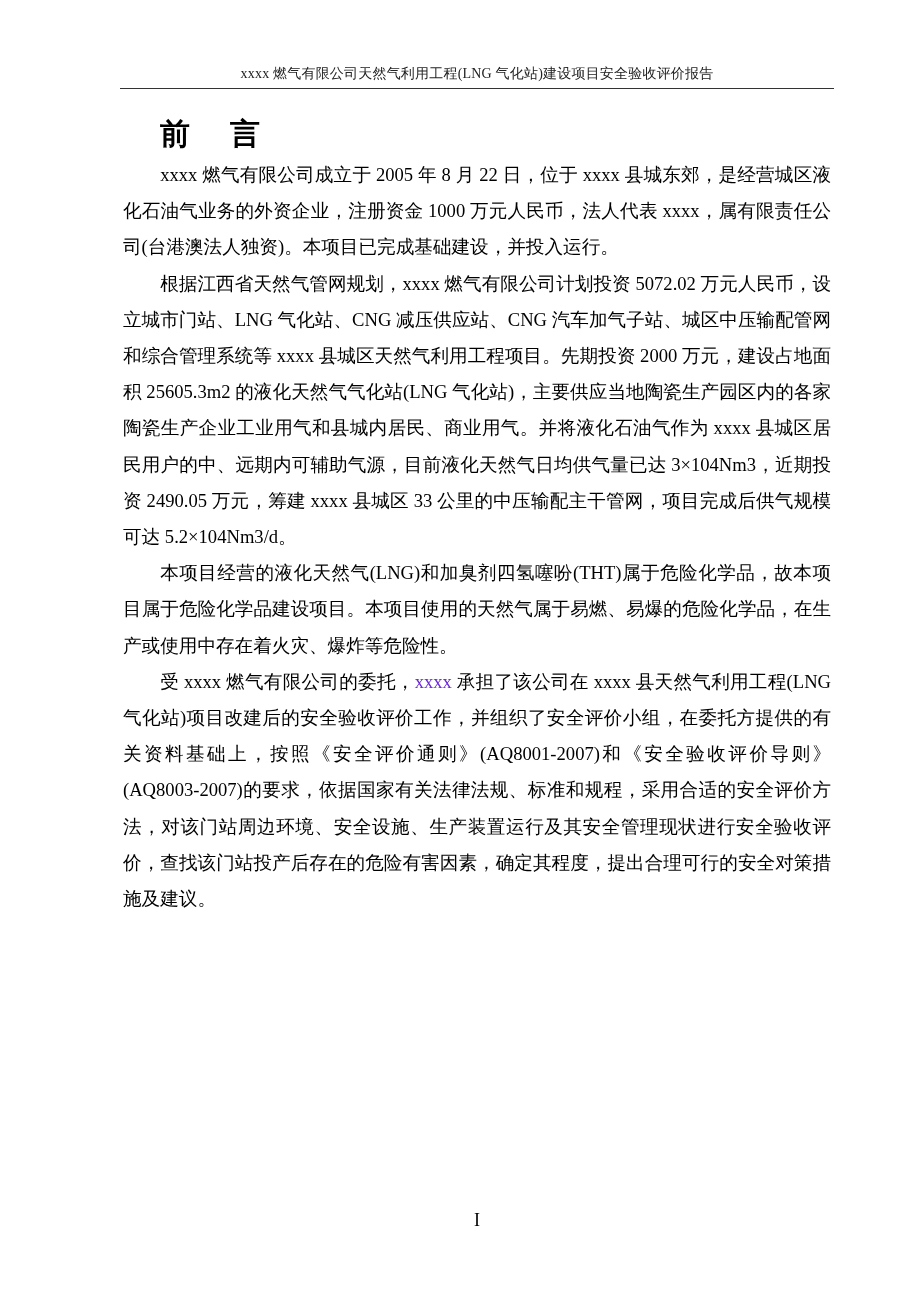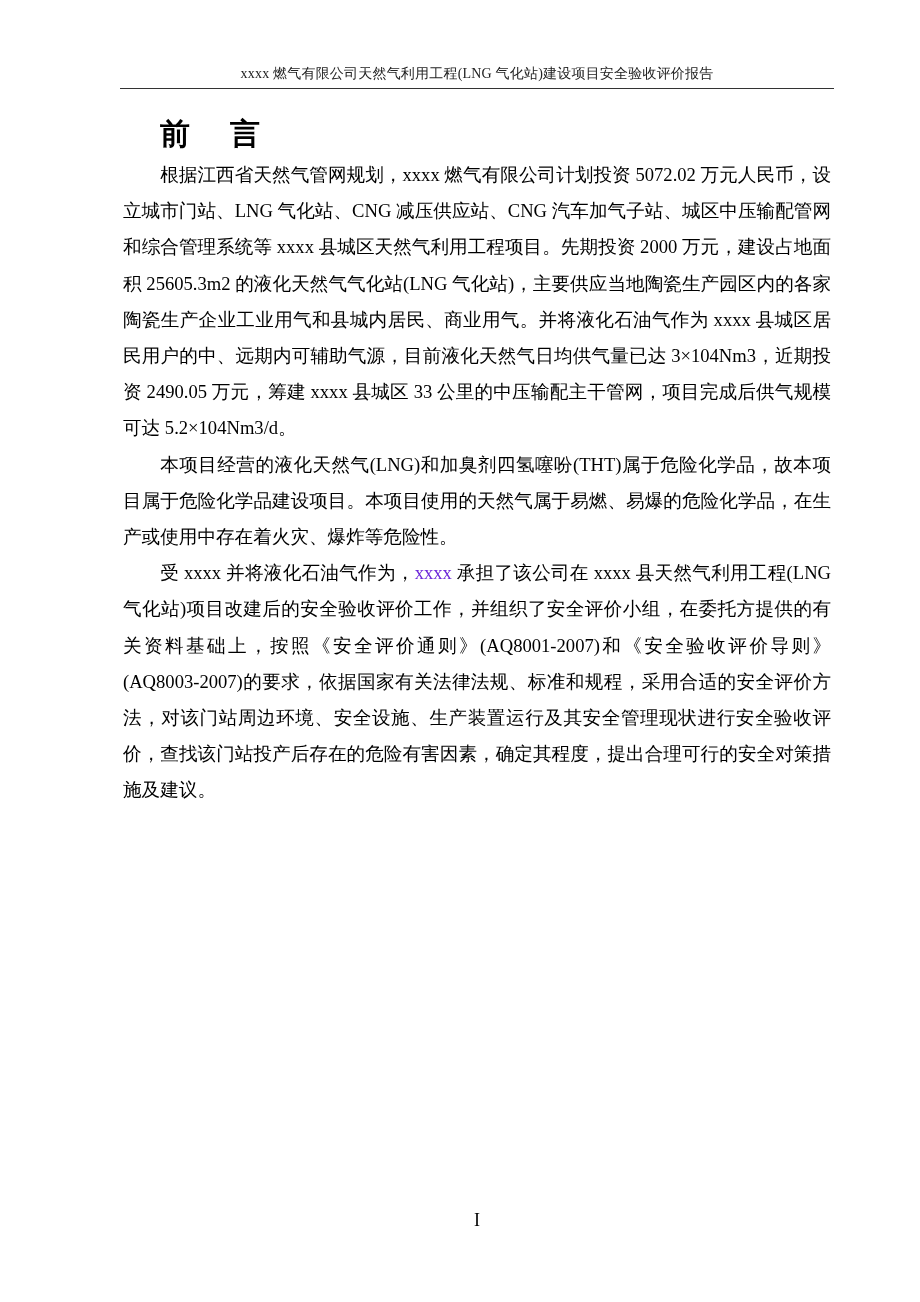--- a/index.html
+++ b/index.html
@@ -74,18 +74,19 @@
 </head>
 <body>
 
 <div class="page-header">
   <span>xxxx 燃气有限公司天然气利用工程(LNG 气化站)建设项目安全验收评价报告</span>
 </div>
 
 <div class="doc-title">前言</div>
 
 <div class="body-text">
+  <p>xxxx 燃气有限公司成立于 2005 年 8 月 22 日，位于 xxxx 县城东郊，是经营城区液化石油气业务的外资企业，注册资金 1000 万元人民币，法人代表 xxxx，属有限责任公司(台港澳法人独资)。本项目已完成基础建设，并投入运行。</p>
   <p>根据江西省天然气管网规划，xxxx 燃气有限公司计划投资 5072.02 万元人民币，设立城市门站、LNG 气化站、CNG 减压供应站、CNG 汽车加气子站、城区中压输配管网和综合管理系统等 xxxx 县城区天然气利用工程项目。先期投资 2000 万元，建设占地面积 25605.3m2 的液化天然气气化站(LNG 气化站)，主要供应当地陶瓷生产园区内的各家陶瓷生产企业工业用气和县城内居民、商业用气。并将液化石油气作为 xxxx 县城区居民用户的中、远期内可辅助气源，目前液化天然气日均供气量已达 3×104Nm3，近期投资 2490.05 万元，筹建 xxxx 县城区 33 公里的中压输配主干管网，项目完成后供气规模可达 5.2×104Nm3/d。</p>
   <p>本项目经营的液化天然气(LNG)和加臭剂四氢噻吩(THT)属于危险化学品，故本项目属于危险化学品建设项目。本项目使用的天然气属于易燃、易爆的危险化学品，在生产或使用中存在着火灾、爆炸等危险性。</p>
-  <p><span>受 xxxx 并将液化石油气作为，</span><span class="red">xxxx</span><span> 承担了该公司在 xxxx 县天然气利用工程(LNG 气化站)项目改建后的安全验收评价工作，并组织了安全评价小组，在委托方提供的有关资料基础上，按照《安全评价通则》(AQ8001-2007)和《安全验收评价导则》(AQ8003-2007)的要求，依据国家有关法律法规、标准和规程，采用合适的安全评价方法，对该门站周边环境、安全设施、生产装置运行及其安全管理现状进行安全验收评价，查找该门站投产后存在的危险有害因素，确定其程度，提出合理可行的安全对策措施及建议。</span></p>
+  <p><span>受 xxxx 燃气有限公司的委托，</span><span class="red">xxxx</span><span> 承担了该公司在 xxxx 县天然气利用工程(LNG 气化站)项目改建后的安全验收评价工作，并组织了安全评价小组，在委托方提供的有关资料基础上，按照《安全评价通则》(AQ8001-2007)和《安全验收评价导则》(AQ8003-2007)的要求，依据国家有关法律法规、标准和规程，采用合适的安全评价方法，对该门站周边环境、安全设施、生产装置运行及其安全管理现状进行安全验收评价，查找该门站投产后存在的危险有害因素，确定其程度，提出合理可行的安全对策措施及建议。</span></p>
 </div>
 
 <div class="page-number">I</div>
 
 </body></html>

